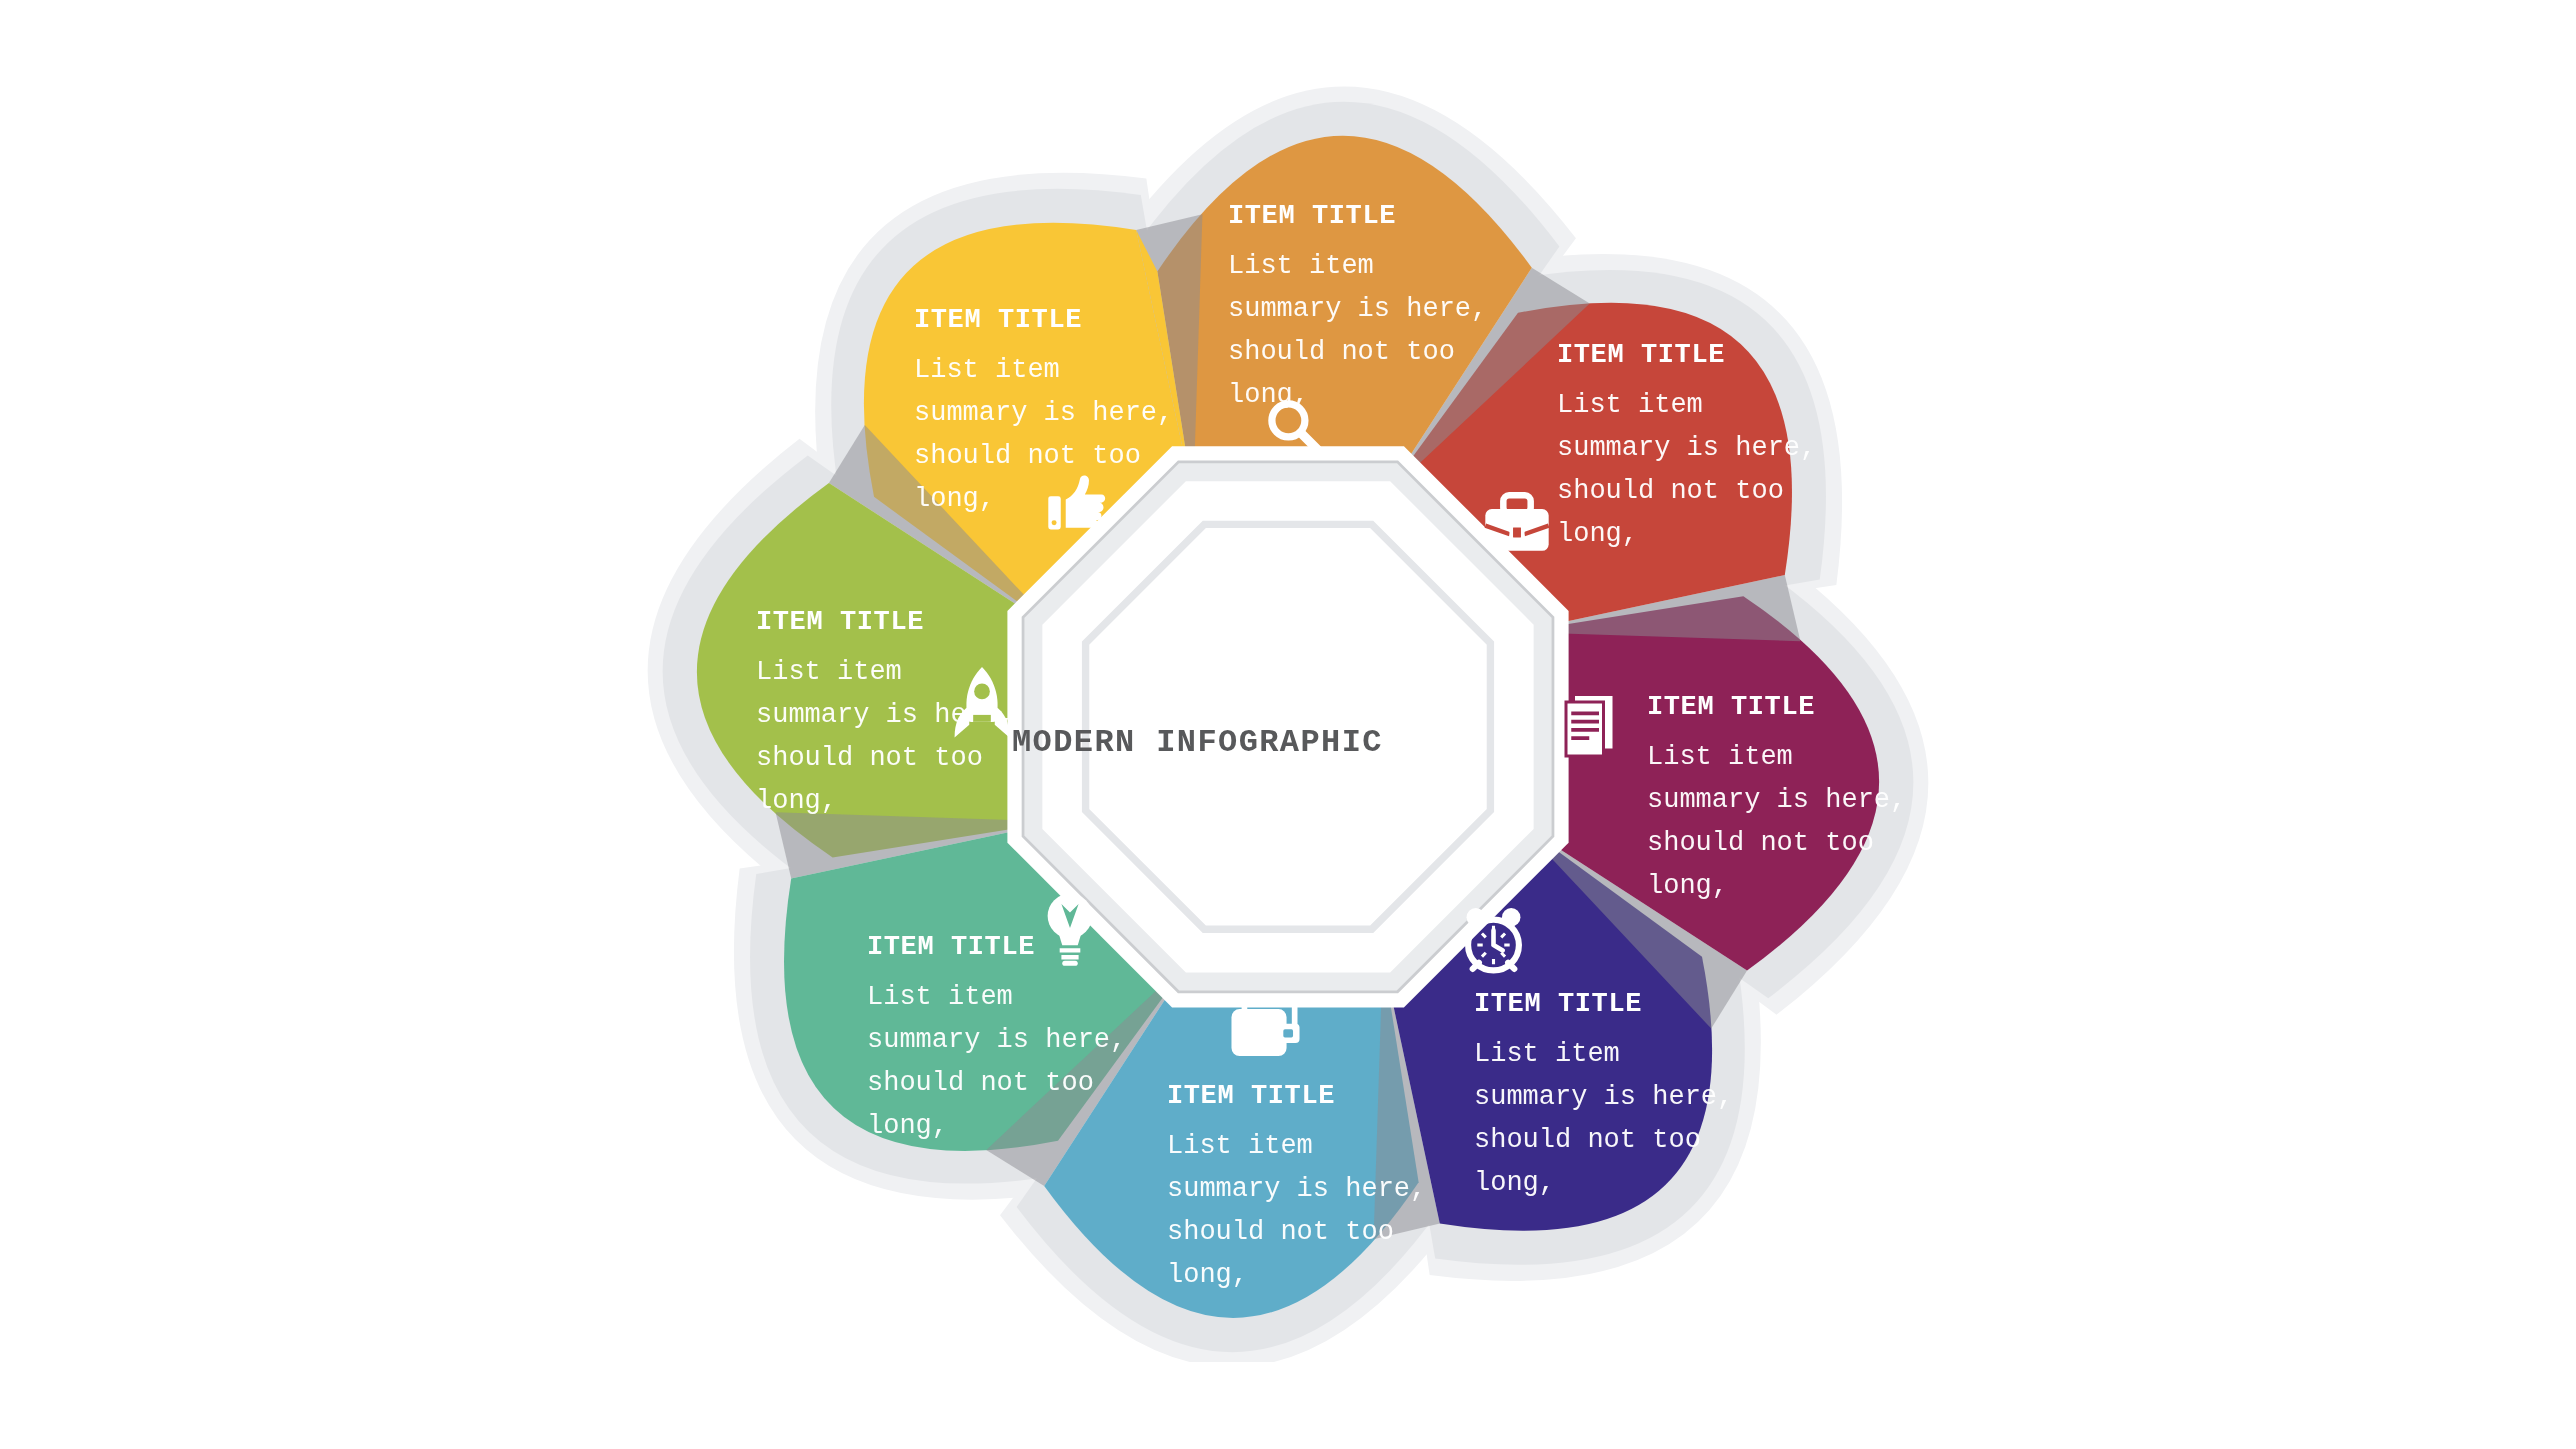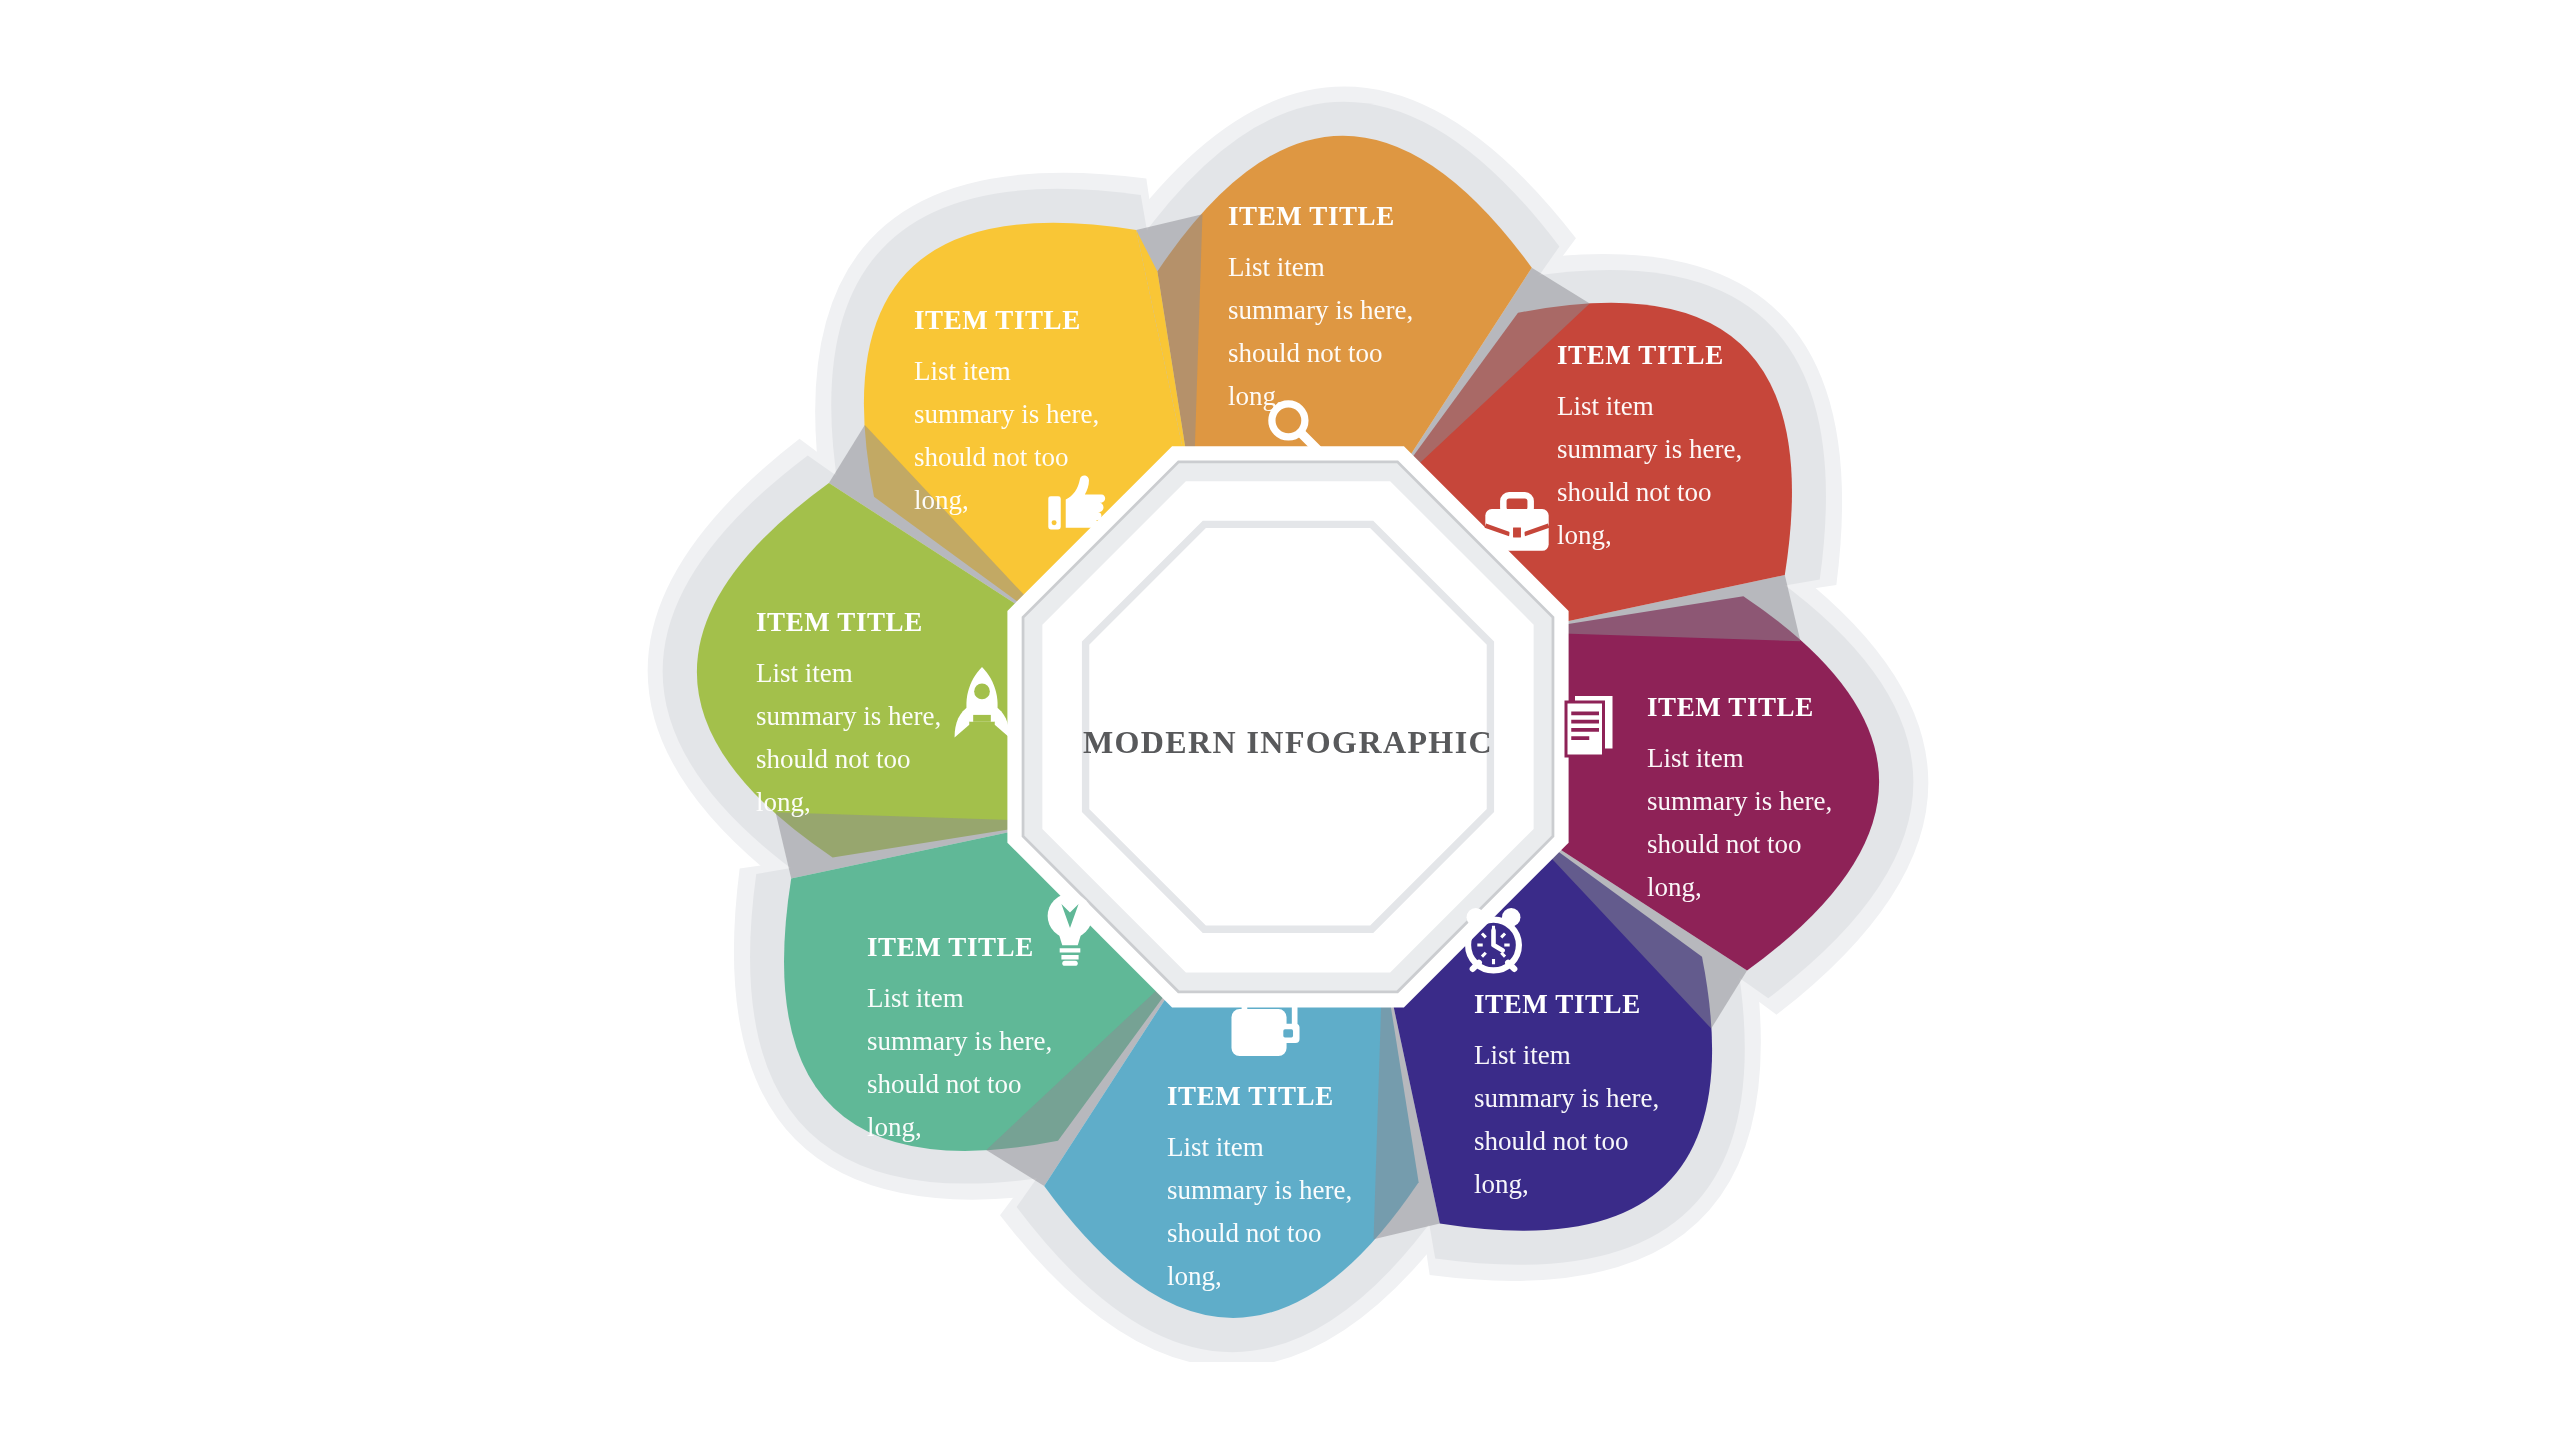--- a/index.html
+++ b/index.html
@@ -1,38 +1,38 @@
 <!DOCTYPE html>
 <html style="font-size:14.7px"><head>
 <meta charset="utf-8">
 <style>
   html,body{margin:0;padding:0;background:#ffffff;}
   .stage{
     position:relative;
     width:2576px;height:1362px;
     background:#ffffff;
     overflow:hidden;
-    font-family:Liberation Serif, serif;
+    font-family:Liberation Mono, monospace;
   }
   .flower-svg{position:absolute;left:0;top:0;}
   .petal-label{position:absolute;color:#ffffff;width:230px;}
   .petal-title{
     font-size:27px;font-weight:700;letter-spacing:0.6px;
     color:#ffffff;white-space:nowrap;
   }
   .petal-body{margin-top:18.4px;}
   .petal-body .bline{
     font-size:27px;line-height:35px;font-weight:400;
     color:rgba(255,255,255,0.96);white-space:nowrap;margin-top:8px;
   }
   .petal-icon{position:absolute;}
   .petal-icon svg{display:block;width:100%;height:100%;}
   .center-label{
     position:absolute;left:1012px;top:724px;width:552px;
-    text-align:center;font-size:32px;font-weight:700;
+    text-align:left;font-size:32px;font-weight:700;
     letter-spacing:1.4px;color:#58595b;
   }
 </style>
 </head>
 <body>
 
 <div class="stage">
 
   <svg class="flower-svg" width="2576" height="1449" viewBox="0 0 2800 1575">
 

